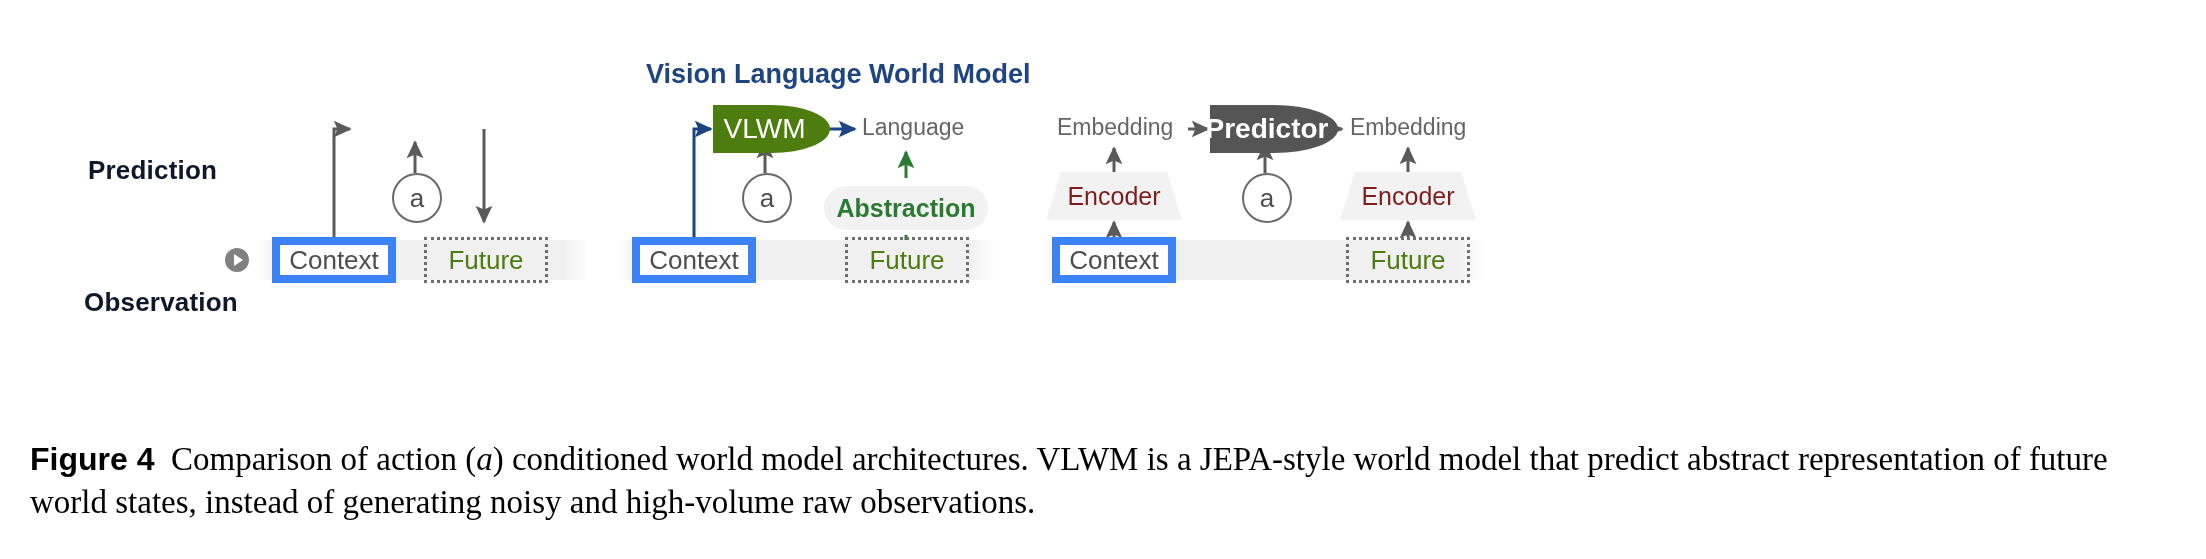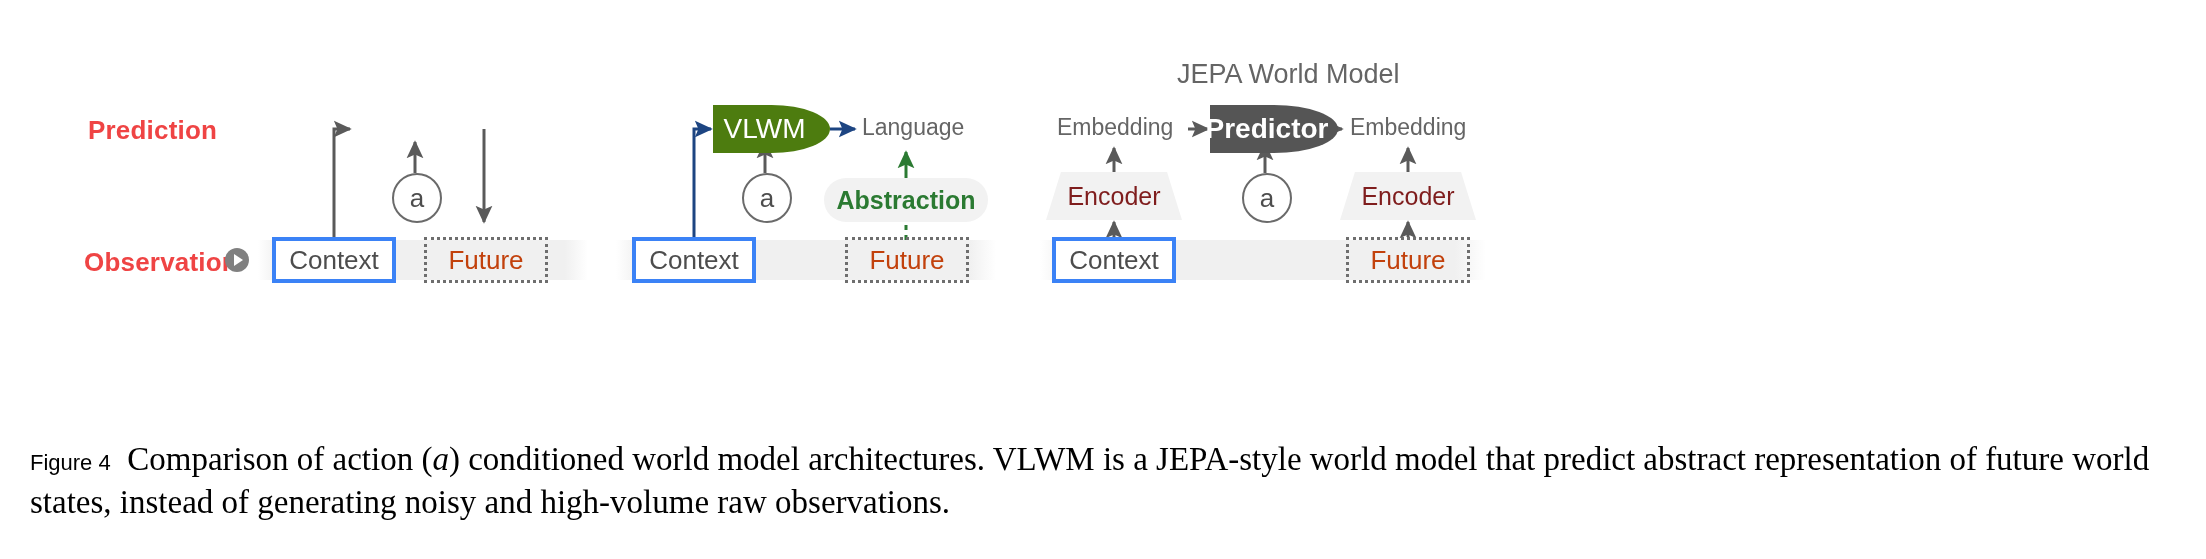--- a/index.html
+++ b/index.html
@@ -19,23 +19,24 @@
     position: relative;
     width: 2206px;
     height: 559px;
   }
 
   
   .row-label {
     position: absolute;
     font-weight: bold;
     font-size: 26px;
-    color: #ef4444;
+    color: #0f172a;
     letter-spacing: .2px;
     white-space: nowrap;
+    margin-top: 40px;
   }
   #label-prediction { left: 88px;  top: 115px; }
   #label-observation{ left: 84px;  top: 247px; }
 
   .play-icon {
     position: absolute;
     left: 225px;
     top: 248px;
     width: 24px;
     height: 24px;
@@ -83,26 +84,26 @@
     height: 46px;
     top: 237px;
     display: flex;
     align-items: center;
     justify-content: center;
     font-size: 26px;
     background: #ffffff;
     box-sizing: border-box;
   }
   .obs-box.solid {
-    border: 4px solid #3b82f6;
+    border: 8px solid #3b82f6;
     color: #4d4d4d;
   }
   .obs-box.dotted {
     border: 3px dotted #6e6e6e;
-    color: #c2410c;
+    color: #4d7c0f;
     background: transparent;
   }
 
   
   .model-shape {
     position: absolute;
     height: 48px;
     top: 105px;
     display: flex;
     align-items: center;
@@ -186,22 +187,22 @@
     top: 438px;
     width: 2150px;
     font-family: "Liberation Serif", serif;
     font-size: 33px;
     line-height: 1.30;
     color: #000000;
     text-align: left;
   }
   #caption .fignum {
     font-family: "Liberation Sans", sans-serif;
-    font-weight: normal;
-    font-size: 22px;
+    font-weight: bold;
+    font-size: 32px;
   }
   #caption .ital { font-style: italic; }
 </style>
 </head>
 <body>
 
 <div id="figure-root">
 
   <div class="row-label" id="label-prediction">Prediction</div>
 
@@ -258,36 +259,36 @@
 
   <div class="timeline" style="left:258px; width:330px;"></div>
 
 
   <div class="action-circle" style="left:392px;">a</div>
 
   <div class="obs-box solid" style="left:272px; width:124px;">Context</div>
 
   <div class="obs-box dotted" style="left:424px; width:124px;">Future</div>
 
+  <div class="panel-title accent" style="left:646px;">Vision Language World Model</div>
 
   <div class="timeline" style="left:616px; width:380px;"></div>
 
   <div class="model-shape blue" style="left:713px; width:117px;">VLWM</div>
 
   <div class="text-node" style="left:862px;">Language</div>
 
   <div class="action-circle" style="left:742px;">a</div>
 
-  <div class="abstraction" style="left:824px; width:164px;">Abstraction</div>
+  <div class="abstraction" style="left:824px; width:164px;margin-top:8px;">Abstraction</div>
 
   <div class="obs-box solid" style="left:632px; width:124px;">Context</div>
 
   <div class="obs-box dotted" style="left:845px; width:124px;">Future</div>
 
-  <div class="panel-title" style="left:1177px;">JEPA World Model</div>
 
   <div class="timeline" style="left:1040px; width:446px;"></div>
 
   <div class="text-node" style="left:1057px;">Embedding</div>
 
   <div class="model-shape dark" style="left:1210px; width:128px;font-weight:bold;">Predictor</div>
 
   <div class="text-node" style="left:1350px;">Embedding</div>
 
   <div class="action-circle" style="left:1242px;">a</div>

